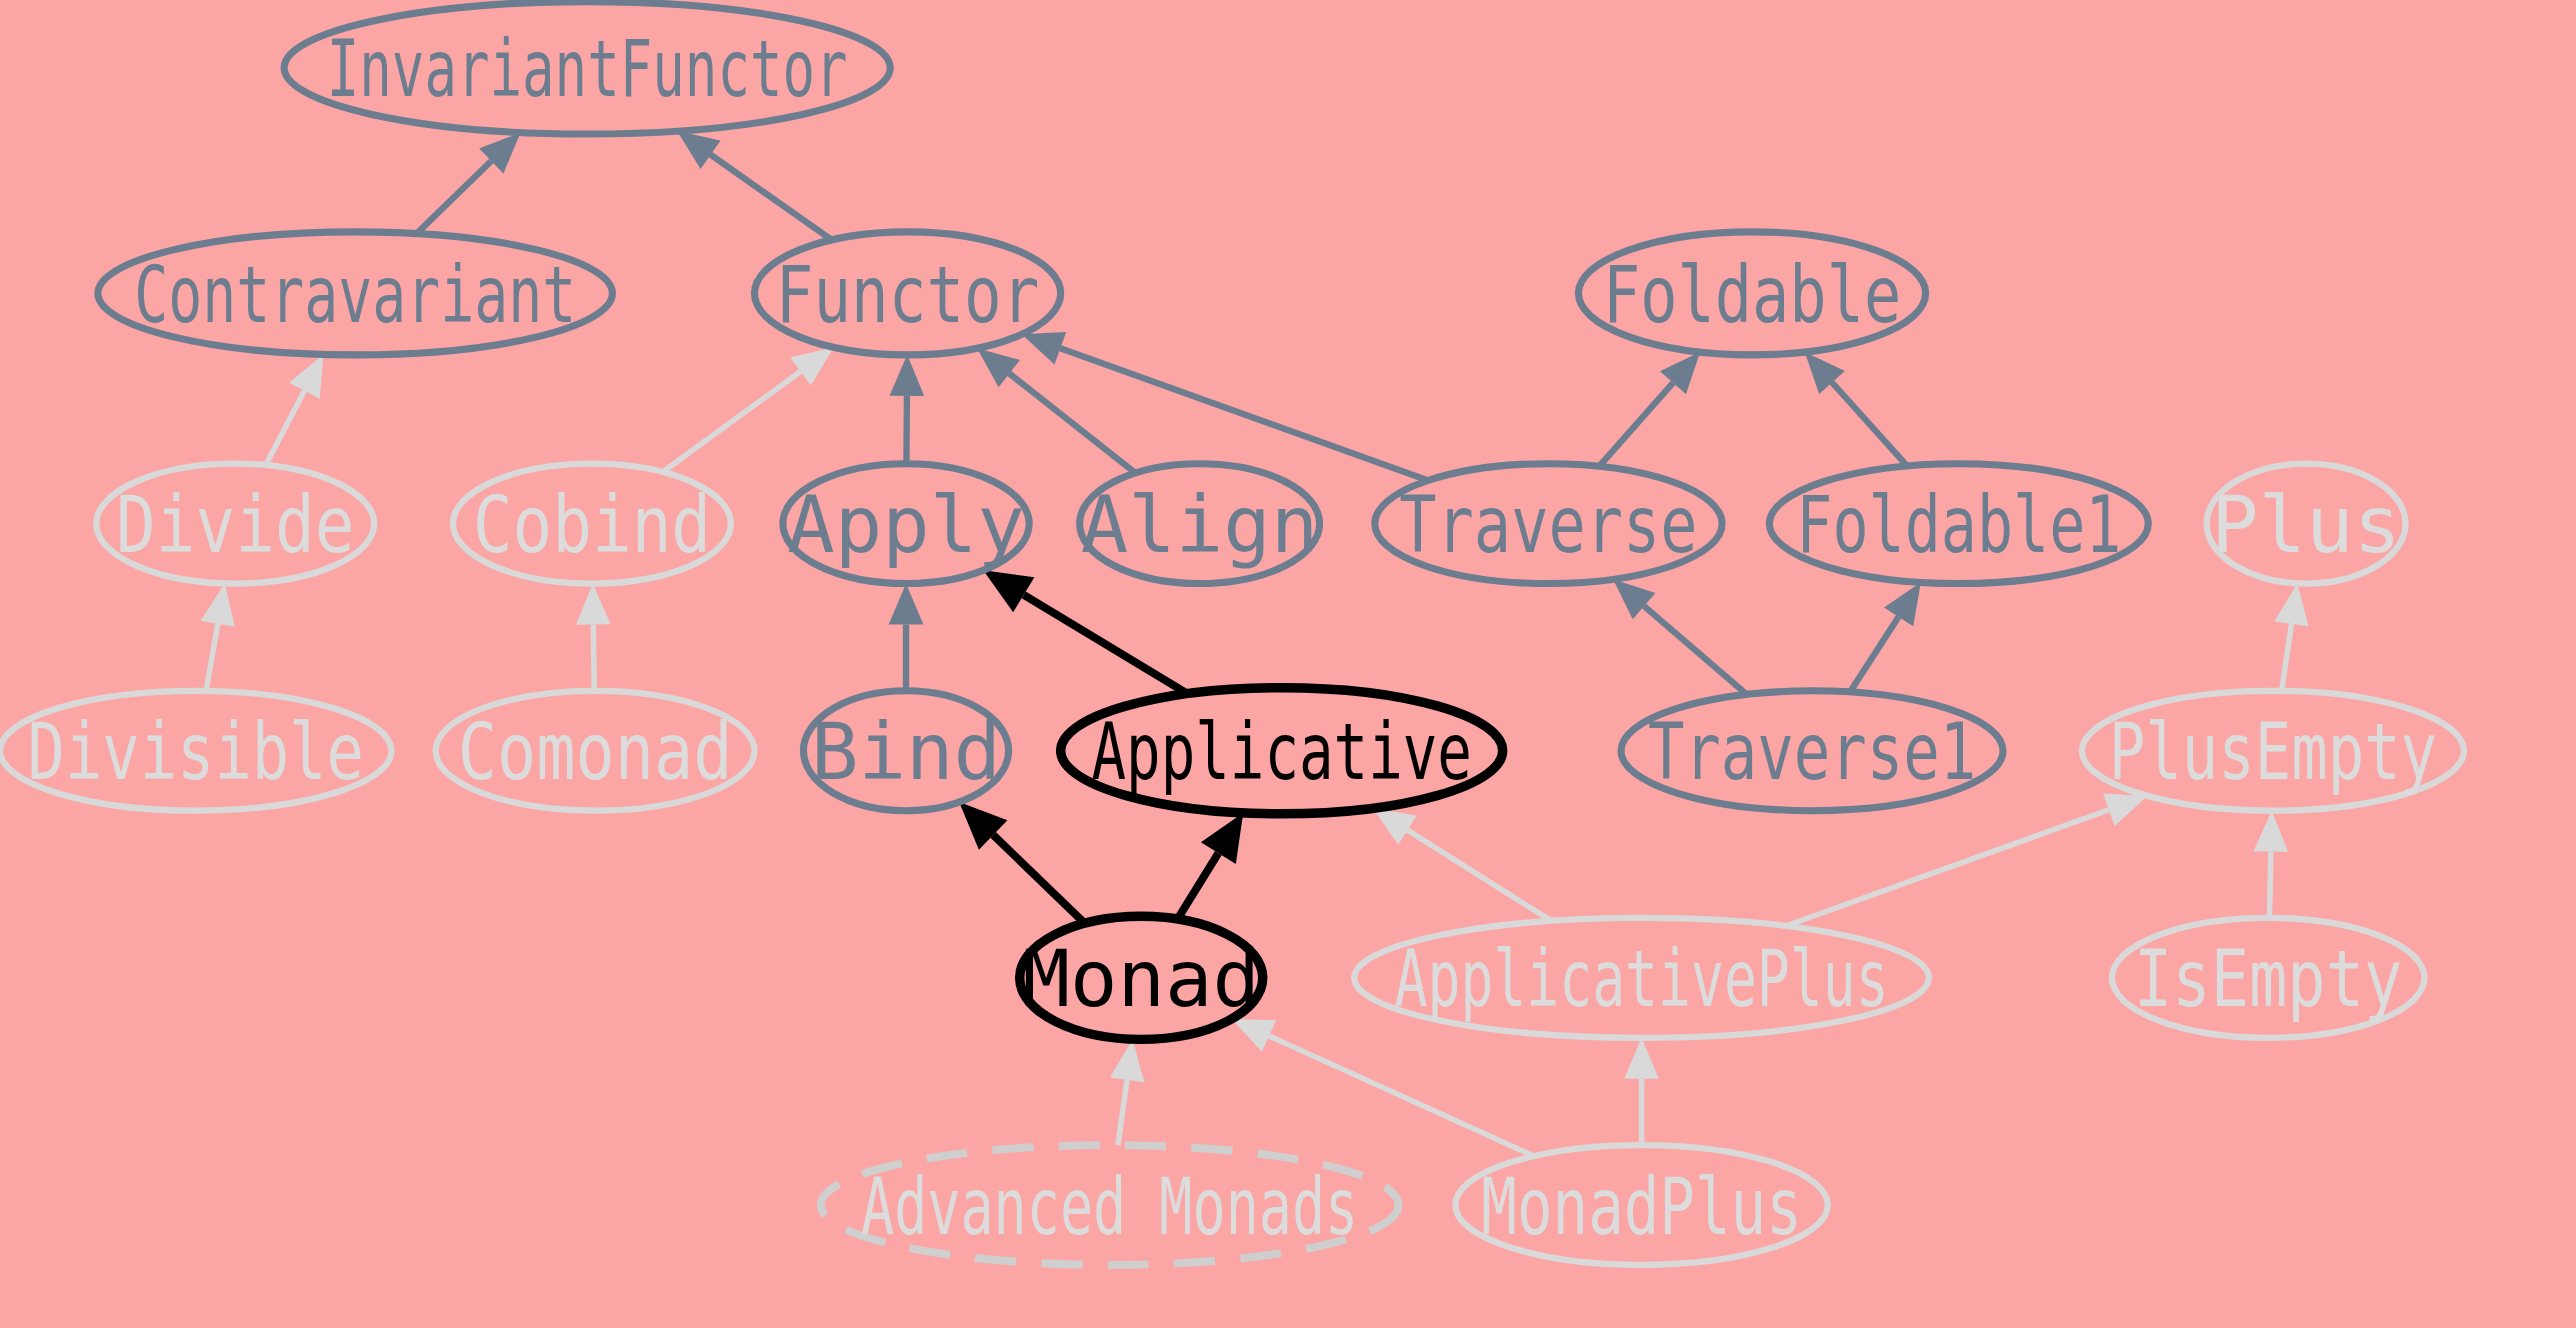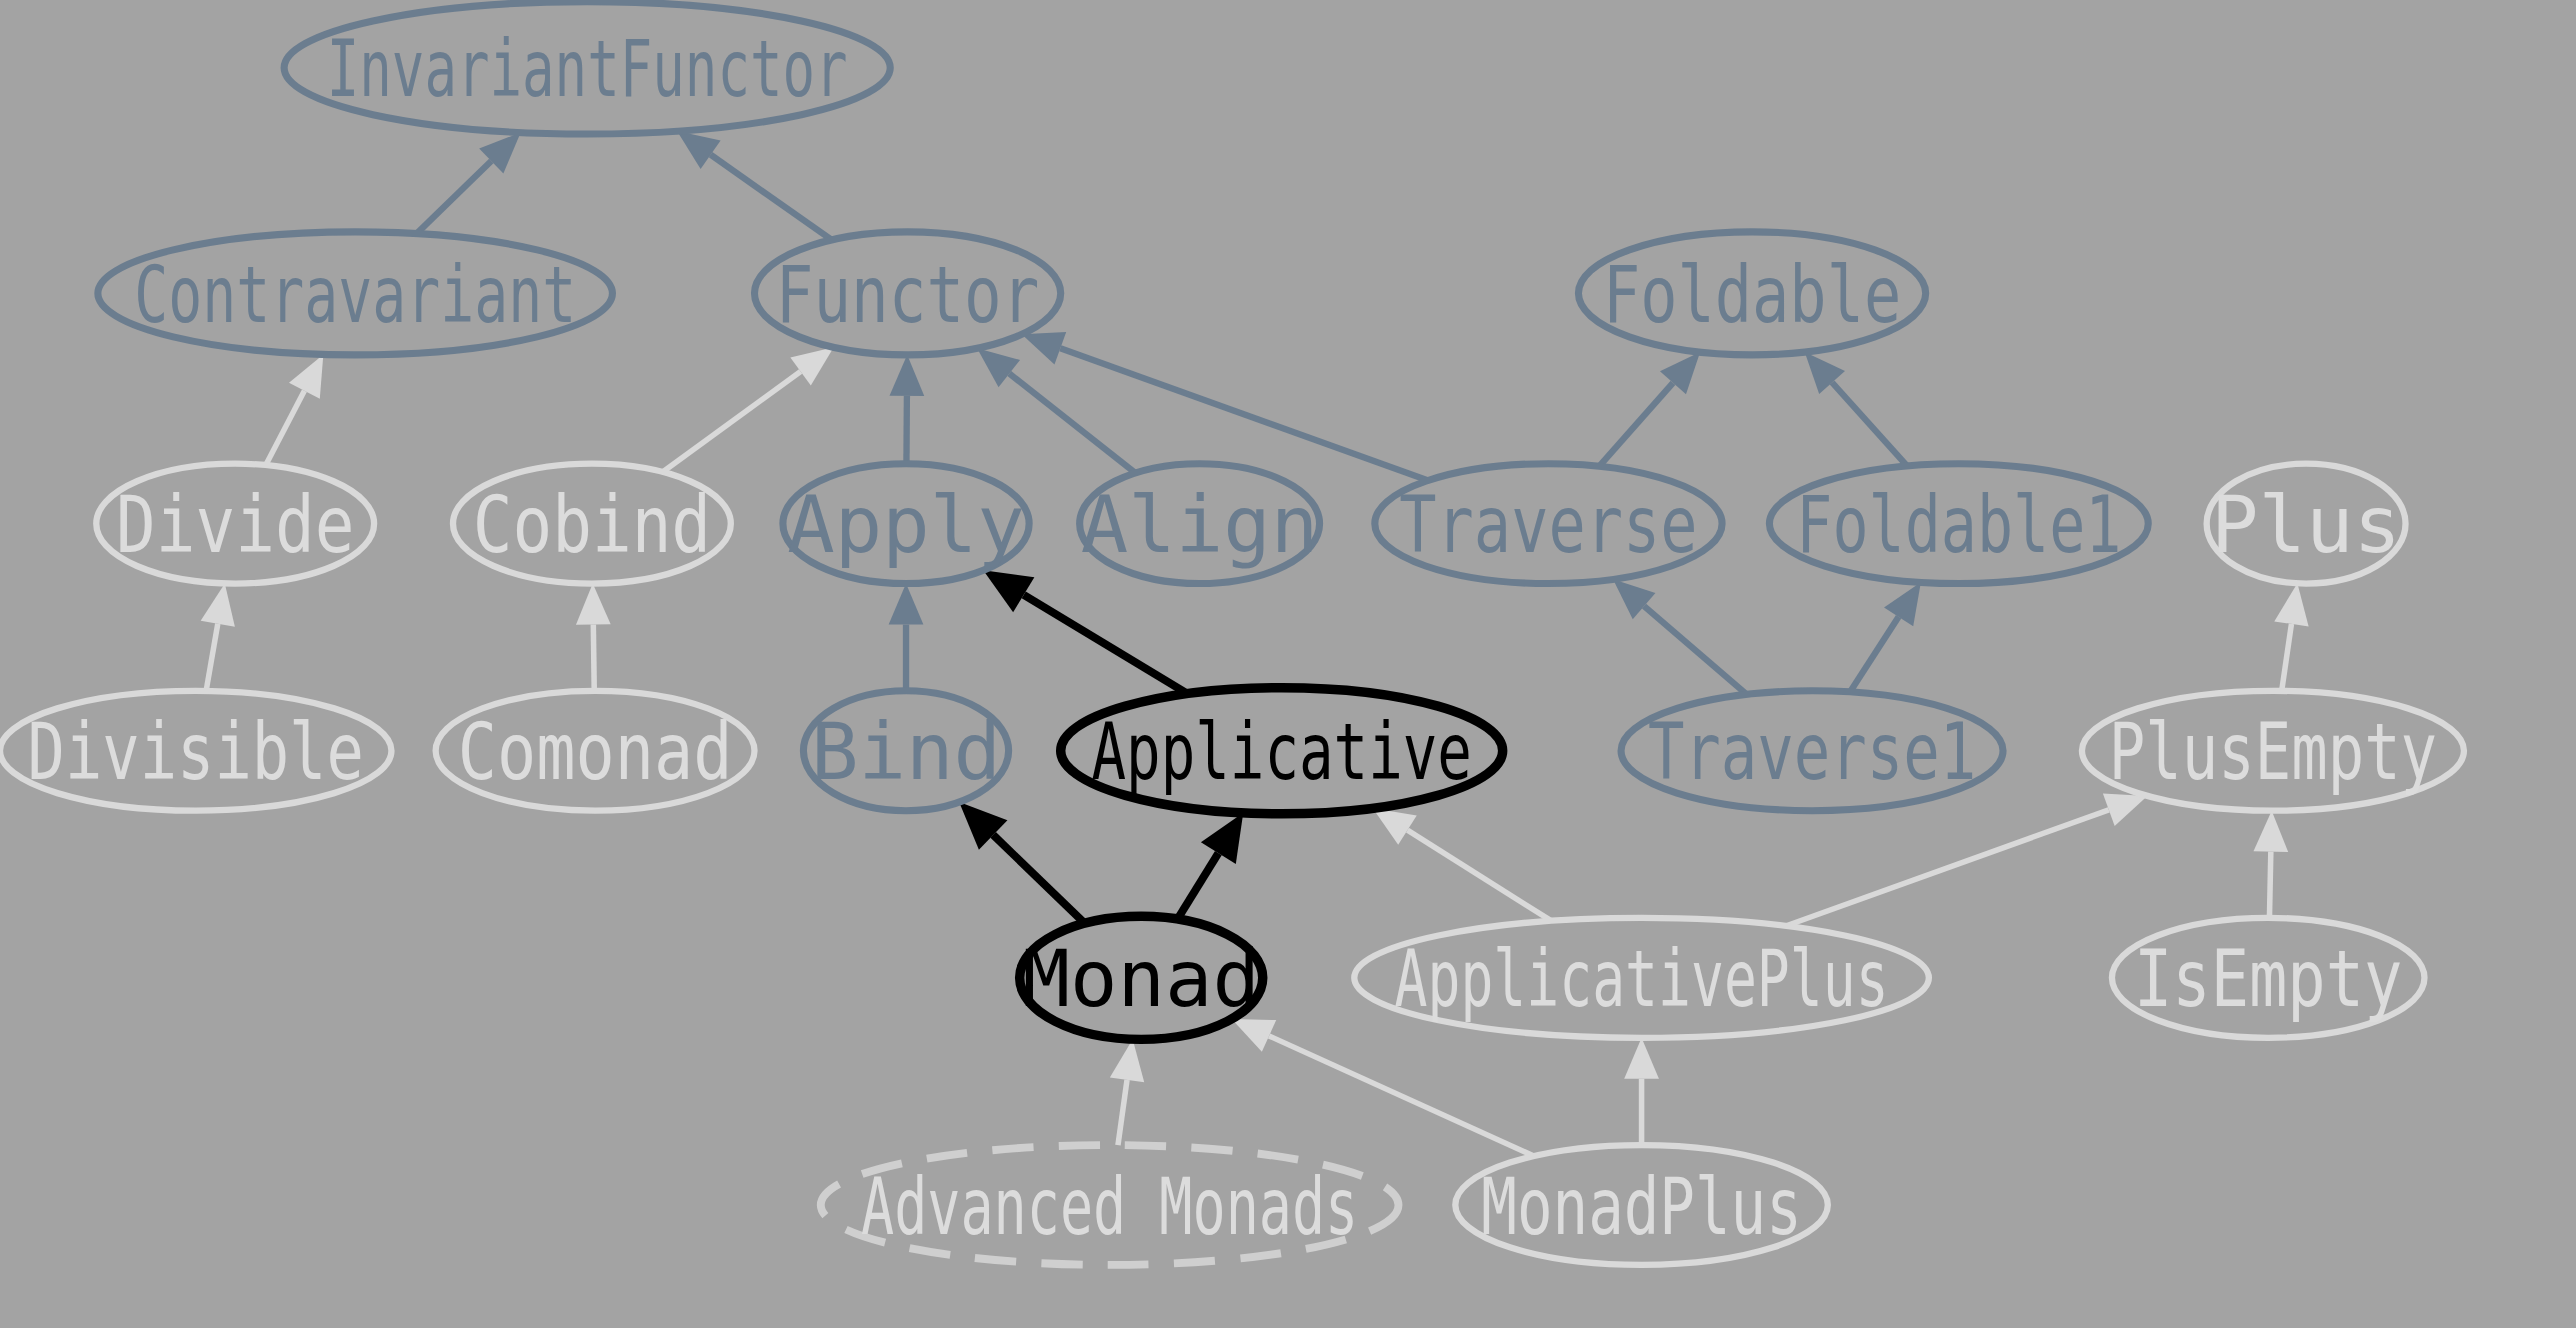--- a/index.html
+++ b/index.html
@@ -10,21 +10,21 @@
   body {
     width: 2576px;
     height: 1328px;
     font-family: "DejaVu Sans Mono", "Liberation Mono", monospace;
     overflow: hidden;
   }
   #diagram-root {
     position: relative;
     width: 2576px;
     height: 1328px;
-    background: #a3a3a3;
+    background: #fca5a5;
   }
   svg#graph {
     display: block;
     width: 2576px;
     height: 1328px;
   }
   .node-label {
     font-family: "DejaVu Sans Mono", "Liberation Mono", monospace;
     text-anchor: middle;
     dominant-baseline: central;

